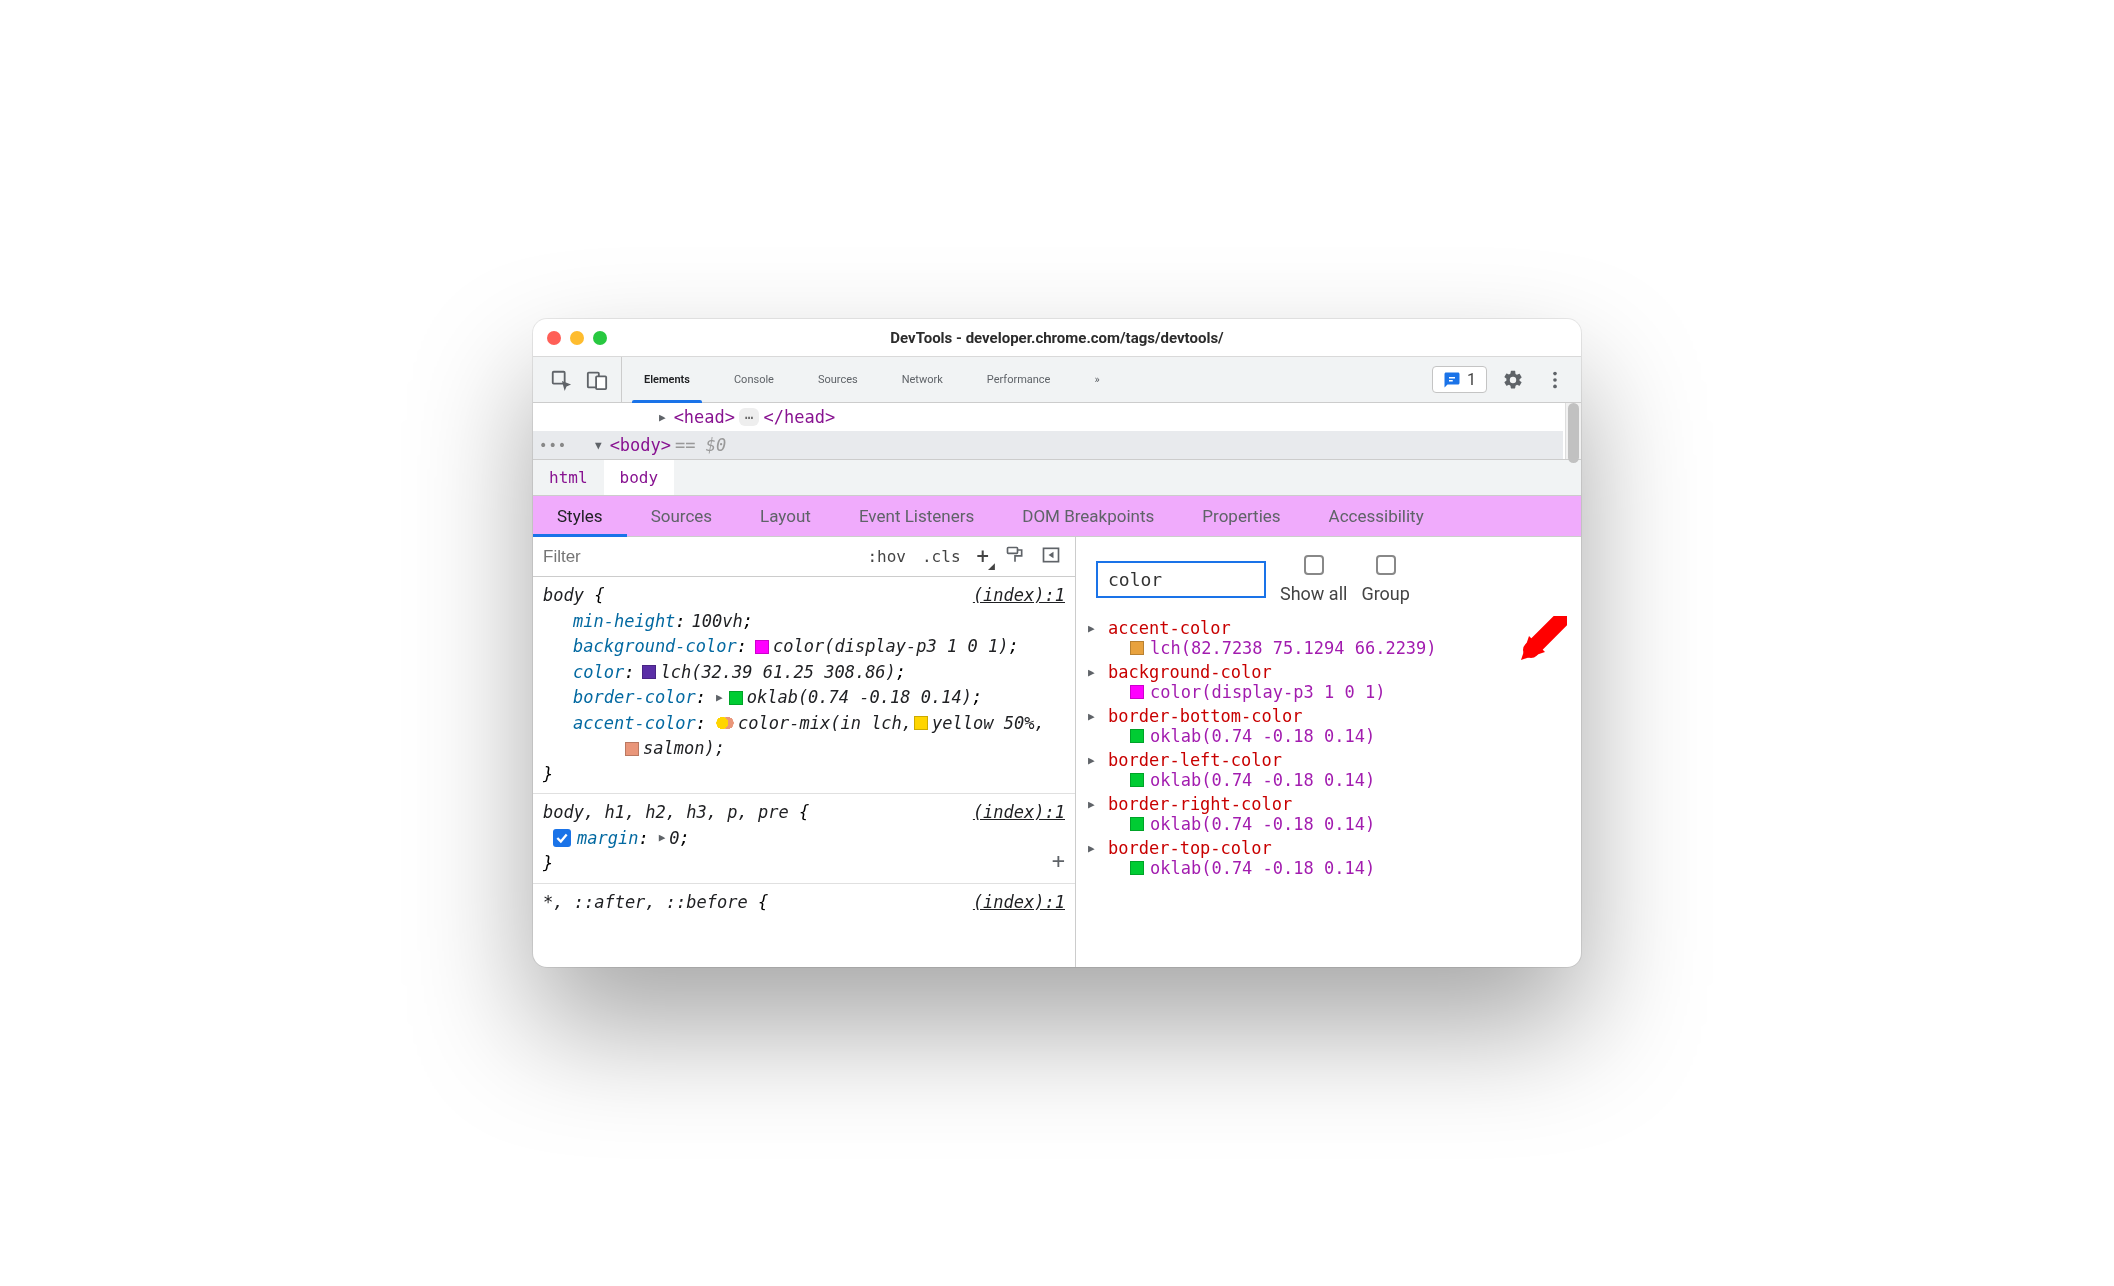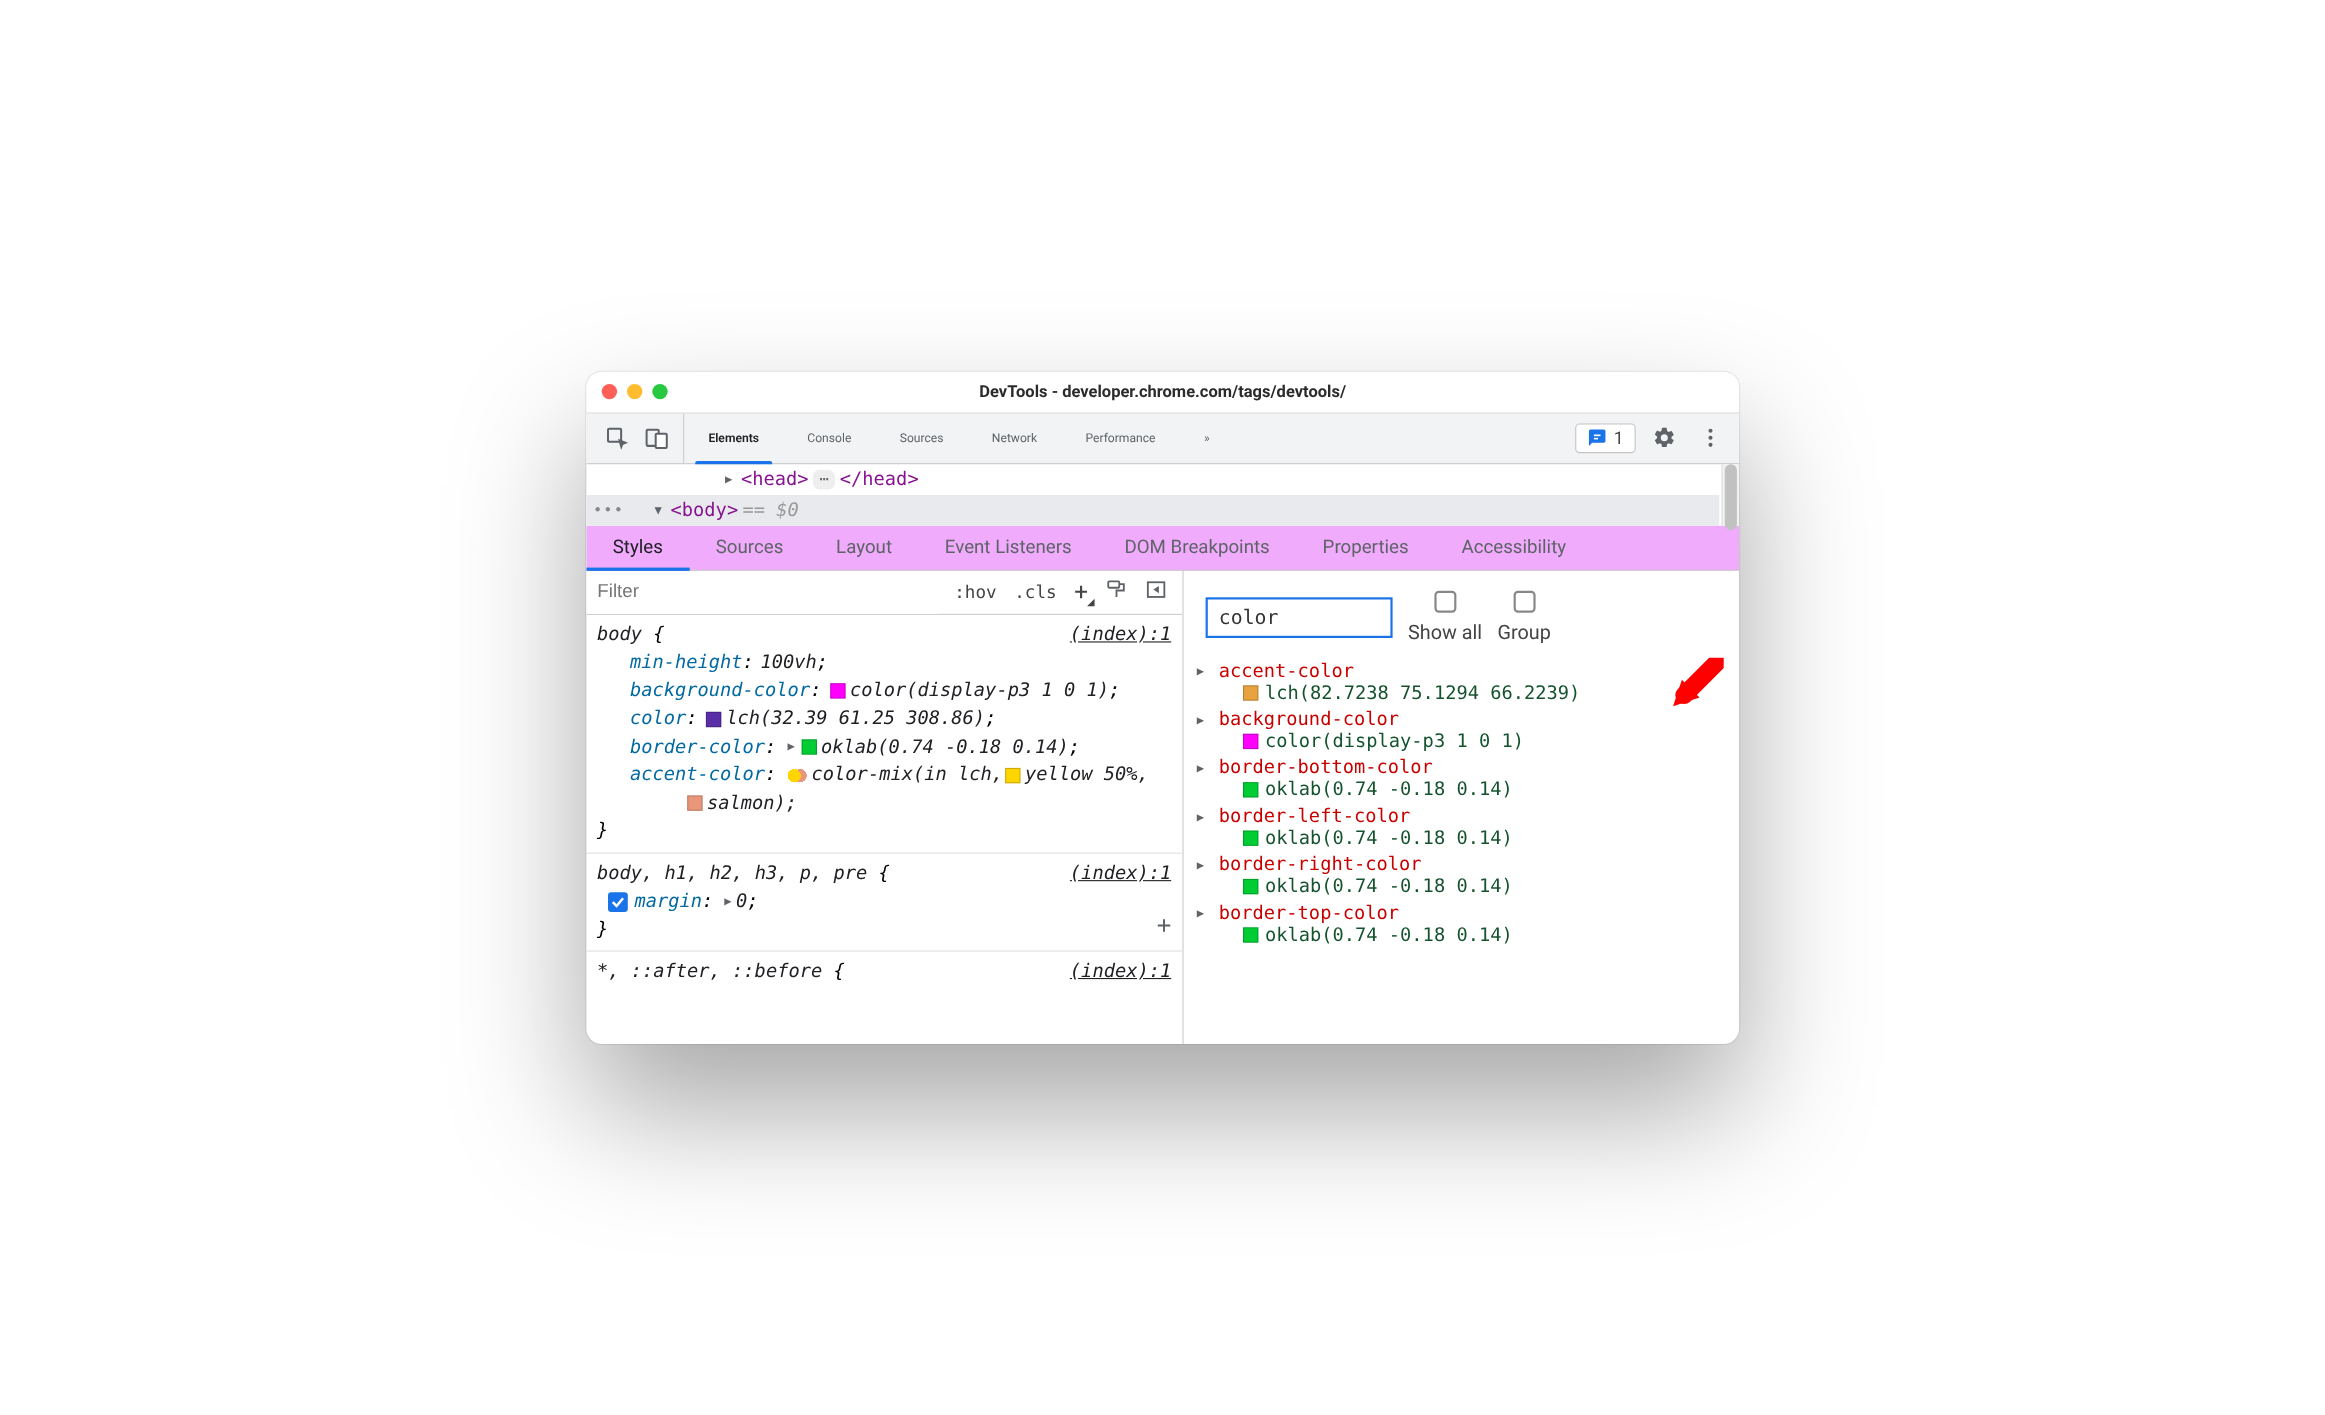--- a/index.html
+++ b/index.html
@@ -155,21 +155,21 @@
   width: 170px; color: #333;
 }
 .cb-label { display: flex; align-items: center; gap: 8px; font-size: 18px; color: #444; cursor: pointer; flex-direction: column; }
 .cb-box {
   width: 20px; height: 20px; border: 2px solid #888; border-radius: 4px;
 }
 .computed-list { flex: 1; overflow: auto; padding: 0 12px; font-size: 17px; position: relative; }
 .comp-row { padding: 2px 0 2px 20px; position: relative; }
 .comp-row::before { content: "▶"; position: absolute; left: 0; top: 6px; font-size: 11px; color: #5f6368; }
 .comp-name { color: #c80000; }
-.comp-val-row { padding-left: 20px; display: flex; align-items: center; gap: 2px; color: #14532d; }
+.comp-val-row { padding-left: 20px; display: flex; align-items: center; gap: 2px; color: #a21caf; }
 .arrow-annot {
   position: absolute; width: 52px; height: 52px; pointer-events: none;
 }
 .arrow-annot svg { width: 100%; height: 100%; }
 .arrow1 { left: 748px; top: 142px; }
 .scrollbar-stub {
   position: absolute; right: 0; top: 0; bottom: 0; width: 16px; background: #f1f1f1;
   border-left: 1px solid #ddd;
 }
 .scrollbar-stub .thumb {
@@ -247,20 +247,24 @@
     <div class="dom-row selected" style="padding-left:62px;">
       <span style="font-size:11px;color:#5f6368;margin-right:4px;">▼</span>
       <span class="tag-purple">&lt;body&gt;</span>
       <span class="eq0">== $0</span>
     </div>
     <div class="scrollbar-stub">
         <div class="thumb"></div>
       </div>
   </div>
 
+  <div class="breadcrumb-row mono">
+    <div class="bc-item">html</div>
+    <div class="bc-item active">body</div>
+  </div>
 
   <div class="panel-tabs">
     <div class="panel-tab active">Styles</div>
     <div class="panel-tab">Sources</div>
     <div class="panel-tab">Layout</div>
     <div class="panel-tab">Event Listeners</div>
     <div class="panel-tab">DOM Breakpoints</div>
     <div class="panel-tab">Properties</div>
     <div class="panel-tab">Accessibility</div>
   </div>

